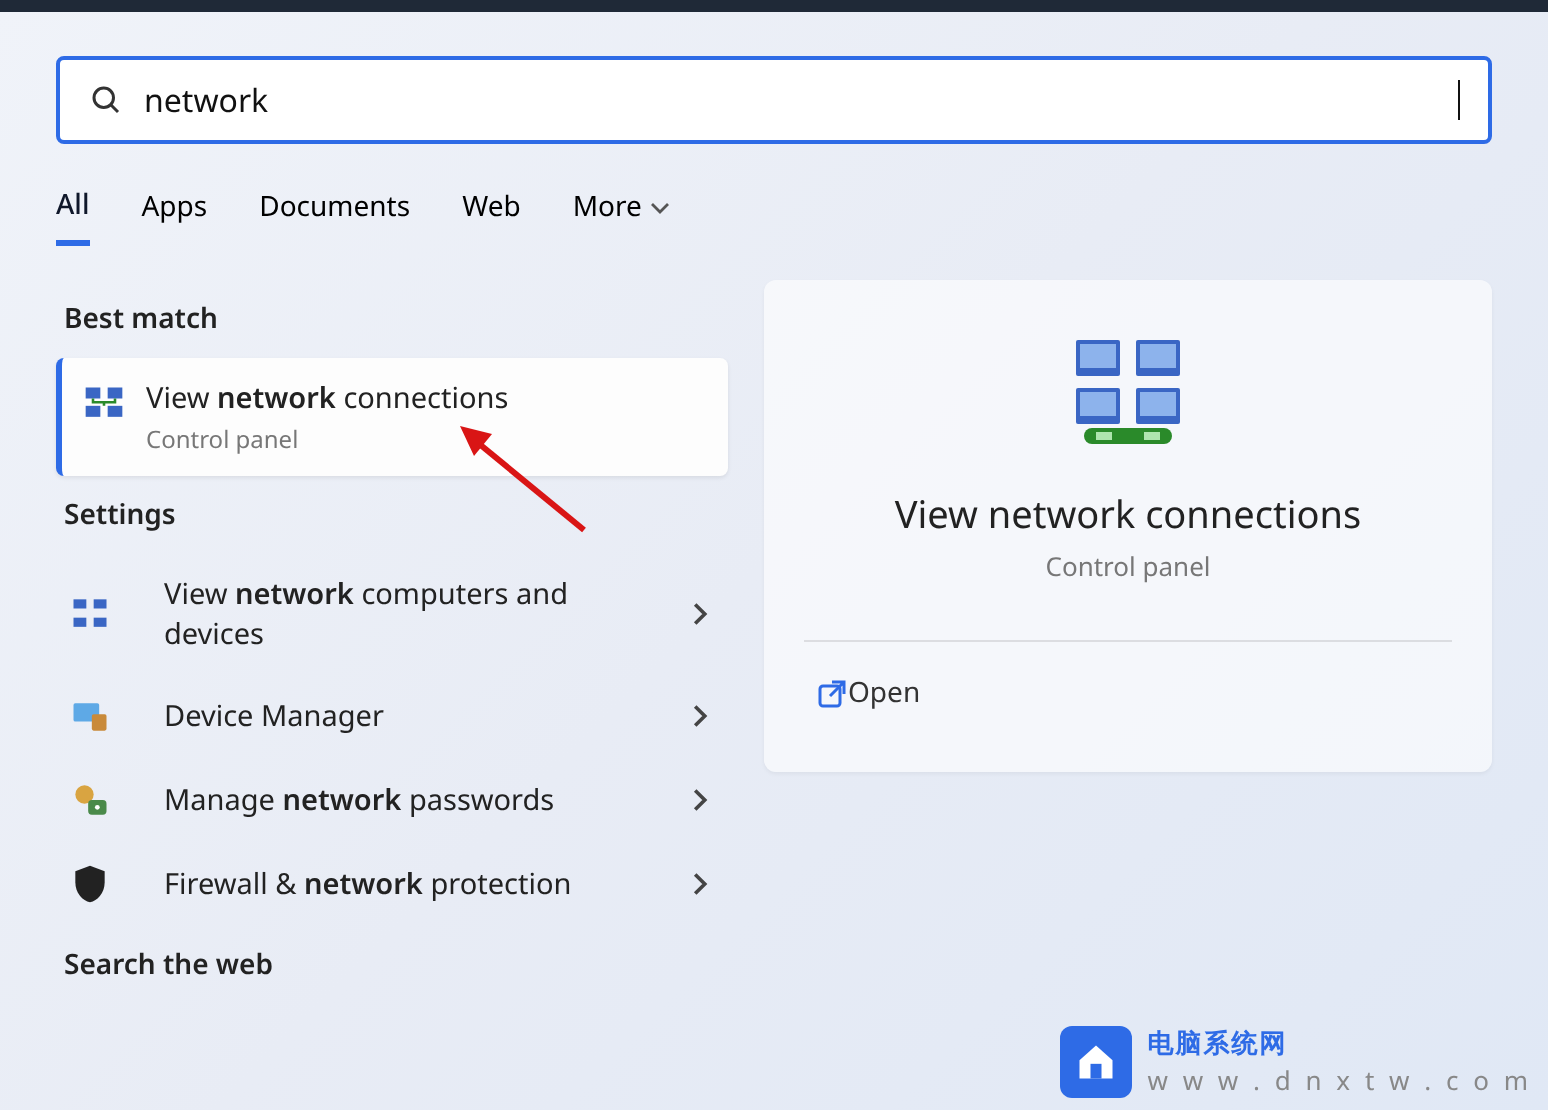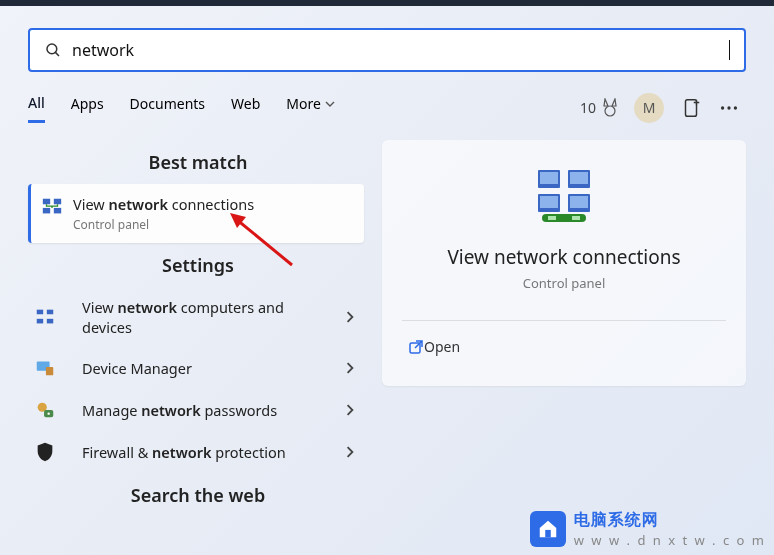--- a/index.html
+++ b/index.html
@@ -53,21 +53,21 @@
     width:30px; height:30px; border-radius:50%;
     background:#e5dbc2; display:flex; align-items:center; justify-content:center;
     font-size:14px; color:#555;
   }
   .phone-icon, .more-icon { width:22px; height:22px; color:#333; }
 
   .content { display:flex; margin:14px 18px 0 18px; gap:18px; }
   .left-col { flex:0 0 336px; }
   .right-col { flex:1; }
 
-  .section-label { font-size:18px; font-weight:600; color:#222; margin:10px 0 10px 4px;text-align:center; }
+  .section-label { font-size:14px; font-weight:600; color:#222; margin:10px 0 10px 4px; }
 
   .best-item {
     background:#fdfdfd; border-radius:4px;
     border-left:3px solid #2e6be6;
     padding:10px 12px 10px 10px;
     display:flex; align-items:flex-start; gap:10px;
     box-shadow:0 1px 2px rgba(0,0,0,0.08);
     margin-bottom:8px;
   }
   .best-item .item-icon { width:22px; height:22px; flex:0 0 auto; margin-top:2px; }
@@ -112,21 +112,21 @@
 
   .watermark {
     position:absolute; right:8px; bottom:6px;
     display:flex; align-items:center; gap:8px;
   }
   .wm-logo {
     width:36px; height:36px; background:#2e6be6; border-radius:6px;
     display:flex; align-items:center; justify-content:center;
   }
   .wm-text { display:flex; flex-direction:column; }
-  .wm-cn { font-size:16px; font-weight:700; color:#2e6be6; letter-spacing:1px; }
+  .wm-cn { font-size:13px; font-weight:700; color:#2e6be6; letter-spacing:1px; }
   .wm-url { font-size:13px; color:#888; letter-spacing:2px; }
 
   
   svg { display:block; }
 </style>
 </head>
 <body>
 
 <div class="top-border"></div>
 
@@ -146,40 +146,20 @@
     <div class="tab">Apps</div>
     <div class="tab">Documents</div>
     <div class="tab">Web</div>
     <div class="tab">
       <span>More</span>
       <svg width="10" height="10" viewBox="0 0 10 10">
           <path d="M1 3 L5 7 L9 3" stroke="#555" stroke-width="1.4" fill="none"></path>
         </svg>
     </div>
     <div class="tabs-spacer"></div>
-    <div class="right-controls">
-      <div class="points">
-        <span>10</span>
-        <svg class="medal-icon" viewBox="0 0 16 20">
-          <path d="M3 1 L6 8 L2 8 Z" fill="none" stroke="#555" stroke-width="1.2"></path>
-          <path d="M13 1 L10 8 L14 8 Z" fill="none" stroke="#555" stroke-width="1.2"></path>
-          <circle cx="8" cy="13" r="5" fill="none" stroke="#555" stroke-width="1.2"></circle>
-        </svg>
-      </div>
-      <div class="avatar">M</div>
-      <svg class="phone-icon" viewBox="0 0 24 24">
-        <rect x="6" y="3" width="12" height="18" rx="2" fill="none" stroke="#333" stroke-width="1.6"></rect>
-        <path d="M14 2 L20 2 M17 -1 L17 5" stroke="#333" stroke-width="1.4" transform="translate(1,4)"></path>
-      </svg>
-      <svg class="more-icon" viewBox="0 0 24 24">
-        <circle cx="5" cy="12" r="1.8" fill="#333"></circle>
-          <circle cx="12" cy="12" r="1.8" fill="#333"></circle>
-          <circle cx="19" cy="12" r="1.8" fill="#333"></circle>
-      </svg>
-    </div>
   </div>
 
   <div class="content">
 
     <div class="left-col">
 
       <div class="section-label">Best match</div>
 
       <div class="best-item">
         <svg class="item-icon" viewBox="0 0 24 24">

